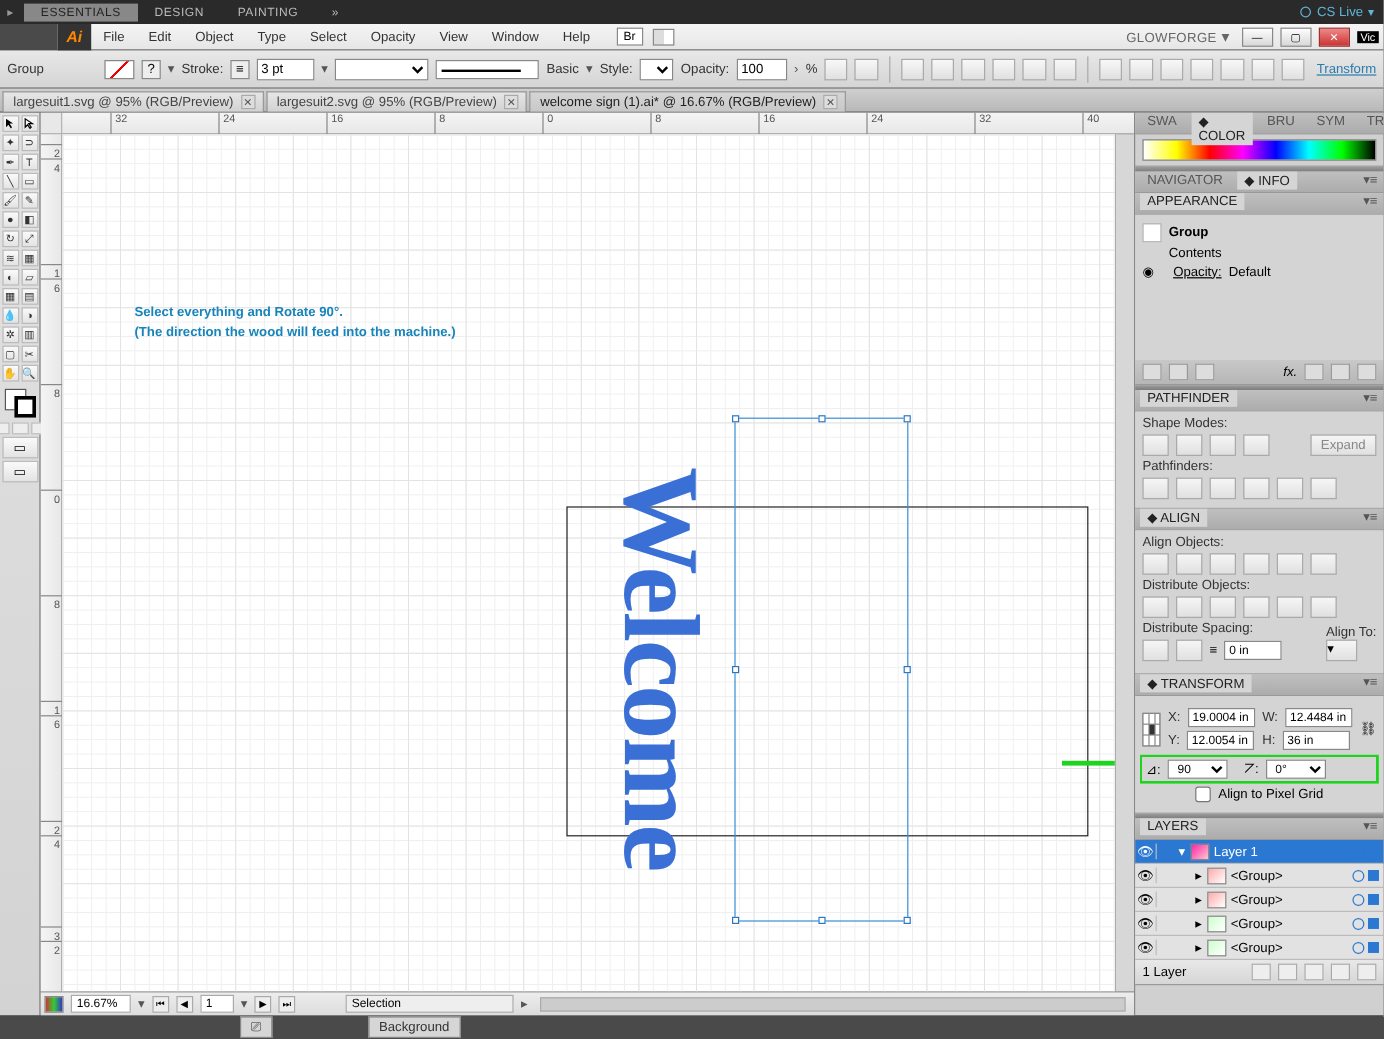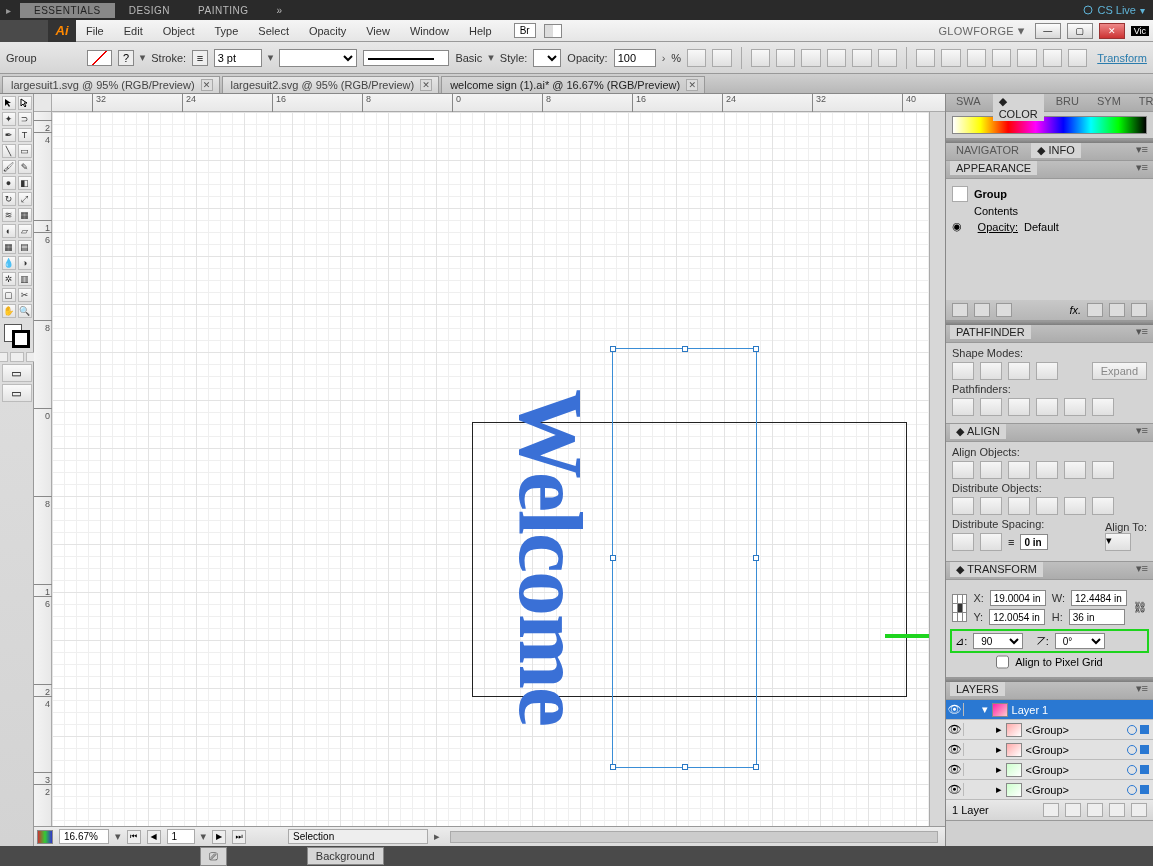--- a/index.html
+++ b/index.html
@@ -323,20 +323,22 @@
         <div class="tick" style="top:384px">8</div>
         <div class="tick" style="top:472px">1</div>
         <div class="tick" style="top:484px">6</div>
         <div class="tick" style="top:572px">2</div>
         <div class="tick" style="top:584px">4</div>
         <div class="tick" style="top:660px">3</div>
         <div class="tick" style="top:672px">2</div>
       </div>
       <div class="canvas">
         <div class="instruction">
+          <div>Select everything and Rotate 90°.</div>
+          <div>(The direction the wood will feed into the machine.)</div>
         </div>
         <div class="artboard"></div>
         <div class="scripttext">Welcome</div>
         <div class="selbox">
           <div class="h tl"></div>
             <div class="h tr"></div>
             <div class="h bl"></div>
             <div class="h br"></div>
           <div class="h tc"></div>
             <div class="h bc"></div>
@@ -471,21 +473,21 @@
             <div class="ic"></div>
             <div class="ic"></div>
           </div>
         <div class="row">
           <div>
             <div class="lab">Distribute Spacing:</div>
             <div class="row">
                 <div class="ic"></div>
                 <div class="ic"></div>
                 <span>≡</span>
-                <input style="width: 28px; font-weight: bold;" value="0 in">
+                <input style="width: 48px;" value="0 in">
               </div>
           </div>
           <div style="margin-left:auto">
             <div class="lab">Align To:</div>
             <div class="ic" style="width:26px">▾</div>
           </div>
         </div>
       </div>
     </div>
 

